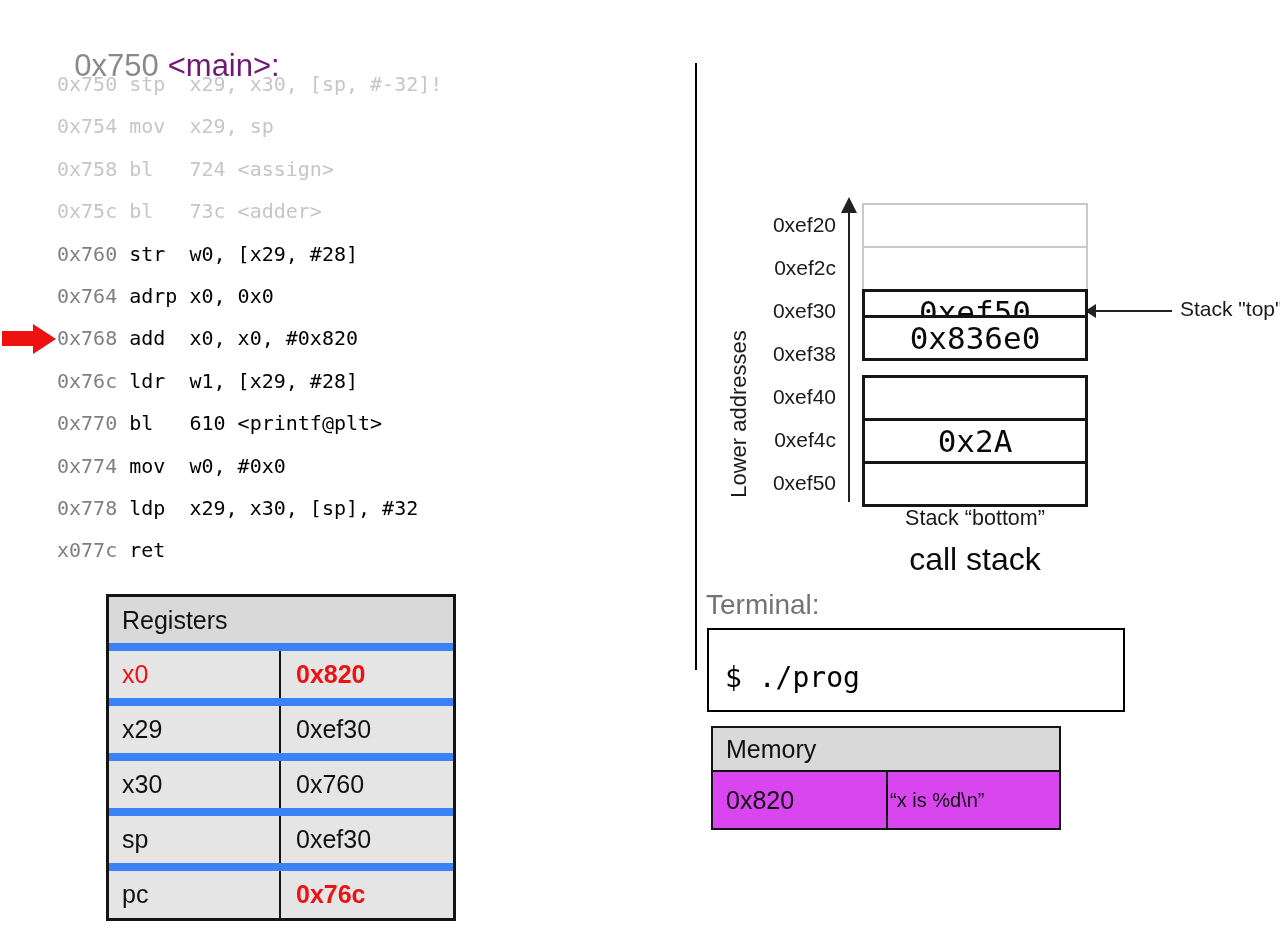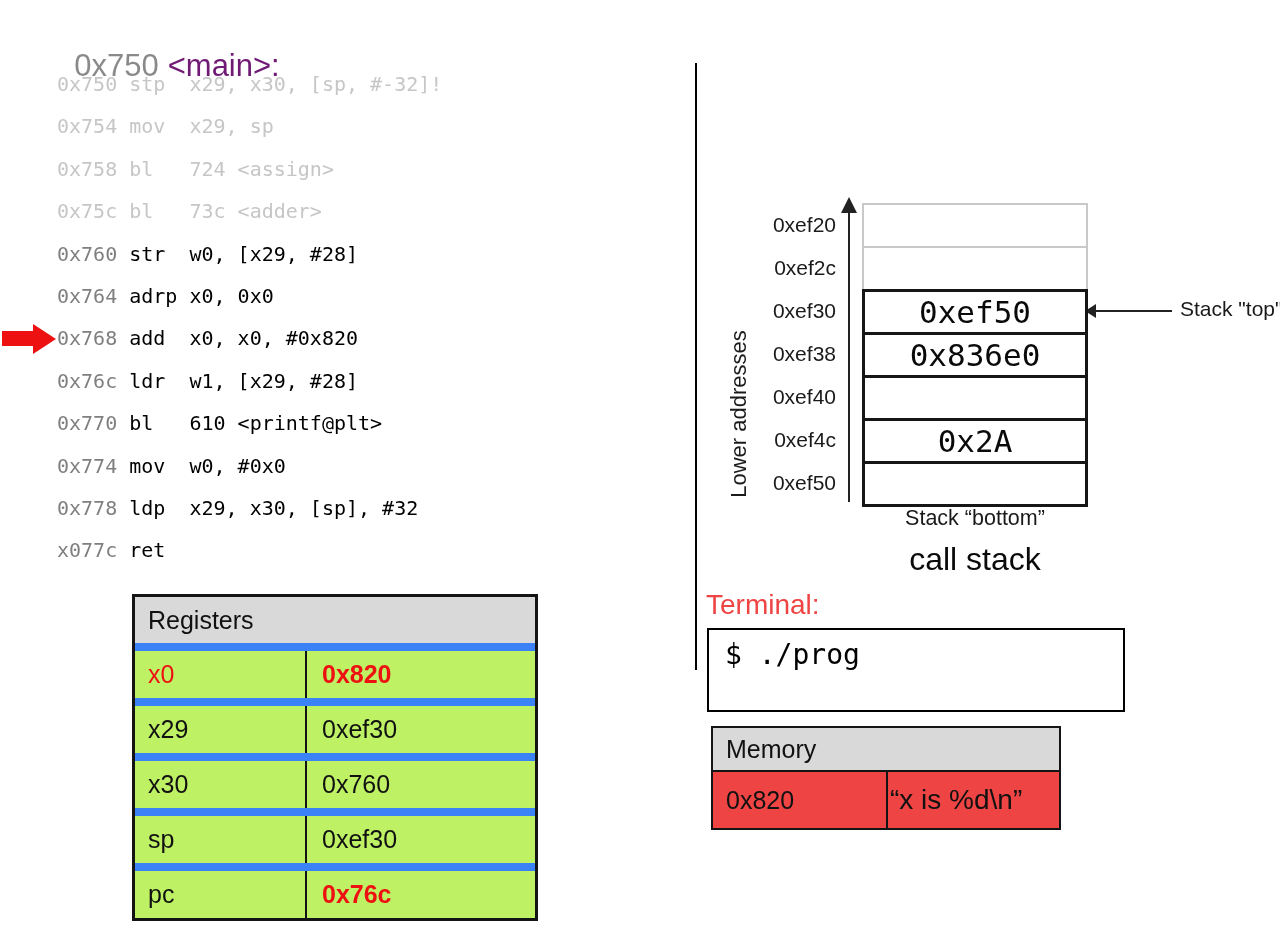--- a/index.html
+++ b/index.html
@@ -58,37 +58,37 @@
   .topnote-head{position:absolute;left:1085px;top:304px;width:0;height:0;
     border-top:7px solid transparent;border-bottom:7px solid transparent;border-right:11px solid #222;}
   .topnote-text{position:absolute;left:1180px;top:297px;font-size:21px;color:#1a1a1a;white-space:nowrap;}
 
   .stack-bottom{position:absolute;left:862px;top:506px;width:226px;text-align:center;
     font-size:21.5px;color:#1a1a1a;}
   .stack-caption{position:absolute;left:862px;top:541px;width:226px;text-align:center;
     font-size:32px;color:#0a0a0a;}
 
   
-  .terminal-label{position:absolute;left:706px;top:589px;font-size:28px;color:#ef4444;}
+  .terminal-label{position:absolute;left:706px;top:589px;font-size:28px;color:#737373;}
   .terminal-box{position:absolute;left:707px;top:628px;width:418px;height:84px;
     border:2px solid #000;background:#fff;}
   .terminal-text{padding:8px 16px 0 16px;font-family:"DejaVu Sans Mono",monospace;font-size:28px;
-    color:#000;white-space:pre;}
+    color:#000;white-space:pre;margin-top:23px;}
 
   
-  #memory{position:absolute;left:711px;top:726px;width:350px;border:2px solid #141414;background:#ef4444;}
+  #memory{position:absolute;left:711px;top:726px;width:350px;border:2px solid #141414;background:#d946ef;}
   #memory .hdr{height:44px;background:var(--hdrgray);border-bottom:2px solid #141414;
     display:flex;align-items:center;padding-left:13px;font-size:25px;}
   #memory .mrow{display:flex;height:56px;}
   #memory .mrow .mc1{width:175px;border-right:2px solid #141414;display:flex;align-items:center;
     padding-left:13px;font-size:25px;}
-  #memory .mrow .mc2{flex:1;display:flex;align-items:center;padding-left:2px;font-size:28px;}
+  #memory .mrow .mc2{flex:1;display:flex;align-items:center;padding-left:2px;font-size:20px;}
 
   
-  #registers{position:absolute;left:132px;top:594px;width:406px;border:3px solid #141414;background:#bef264;}
+  #registers{position:absolute;left:106px;top:594px;width:350px;border:3px solid #141414;background:#e5e5e5;}
   #registers .hdr{height:46px;background:var(--hdrgray);display:flex;align-items:center;
     padding-left:13px;font-size:25px;}
   #registers .rrow{display:flex;height:55px;border-top:8px solid #3b82f6;}
   #registers .rrow .rc1{width:172px;border-right:2px solid #141414;display:flex;align-items:center;
     padding-left:13px;font-size:25px;}
   #registers .rrow .rc2{flex:1;display:flex;align-items:center;padding-left:15px;font-size:25px;}
   #registers .red{color:var(--red);}
   #registers .bold{font-weight:bold;}
 </style>
 </head>
@@ -116,21 +116,21 @@
     <div class="slabel">0xef30</div>
     <div class="slabel">0xef38</div>
     <div class="slabel">0xef40</div>
     <div class="slabel">0xef4c</div>
     <div class="slabel">0xef50</div>
   </div>
 <div id="stack-cells">
     <div class="cell faint" style="top: 0px;"></div>
     <div class="cell faint" style="top: 43px;"></div>
     <div class="cell solid" style="top: 86px;">0xef50</div>
-    <div class="cell solid" style="top: 129px;">0x836e0</div>
+    <div class="cell solid" style="top: 112px;">0x836e0</div>
     <div class="cell solid" style="top: 172px;"></div>
     <div class="cell solid" style="top: 215px;">0x2A</div>
     <div class="cell solid" style="top: 258px;"></div>
   </div>
 <div class="topnote-line"></div>
 <div class="topnote-head"></div>
 <div class="topnote-text">Stack "top"</div>
 <div class="stack-bottom">Stack “bottom”</div>
 <div class="stack-caption">call stack</div>
 

